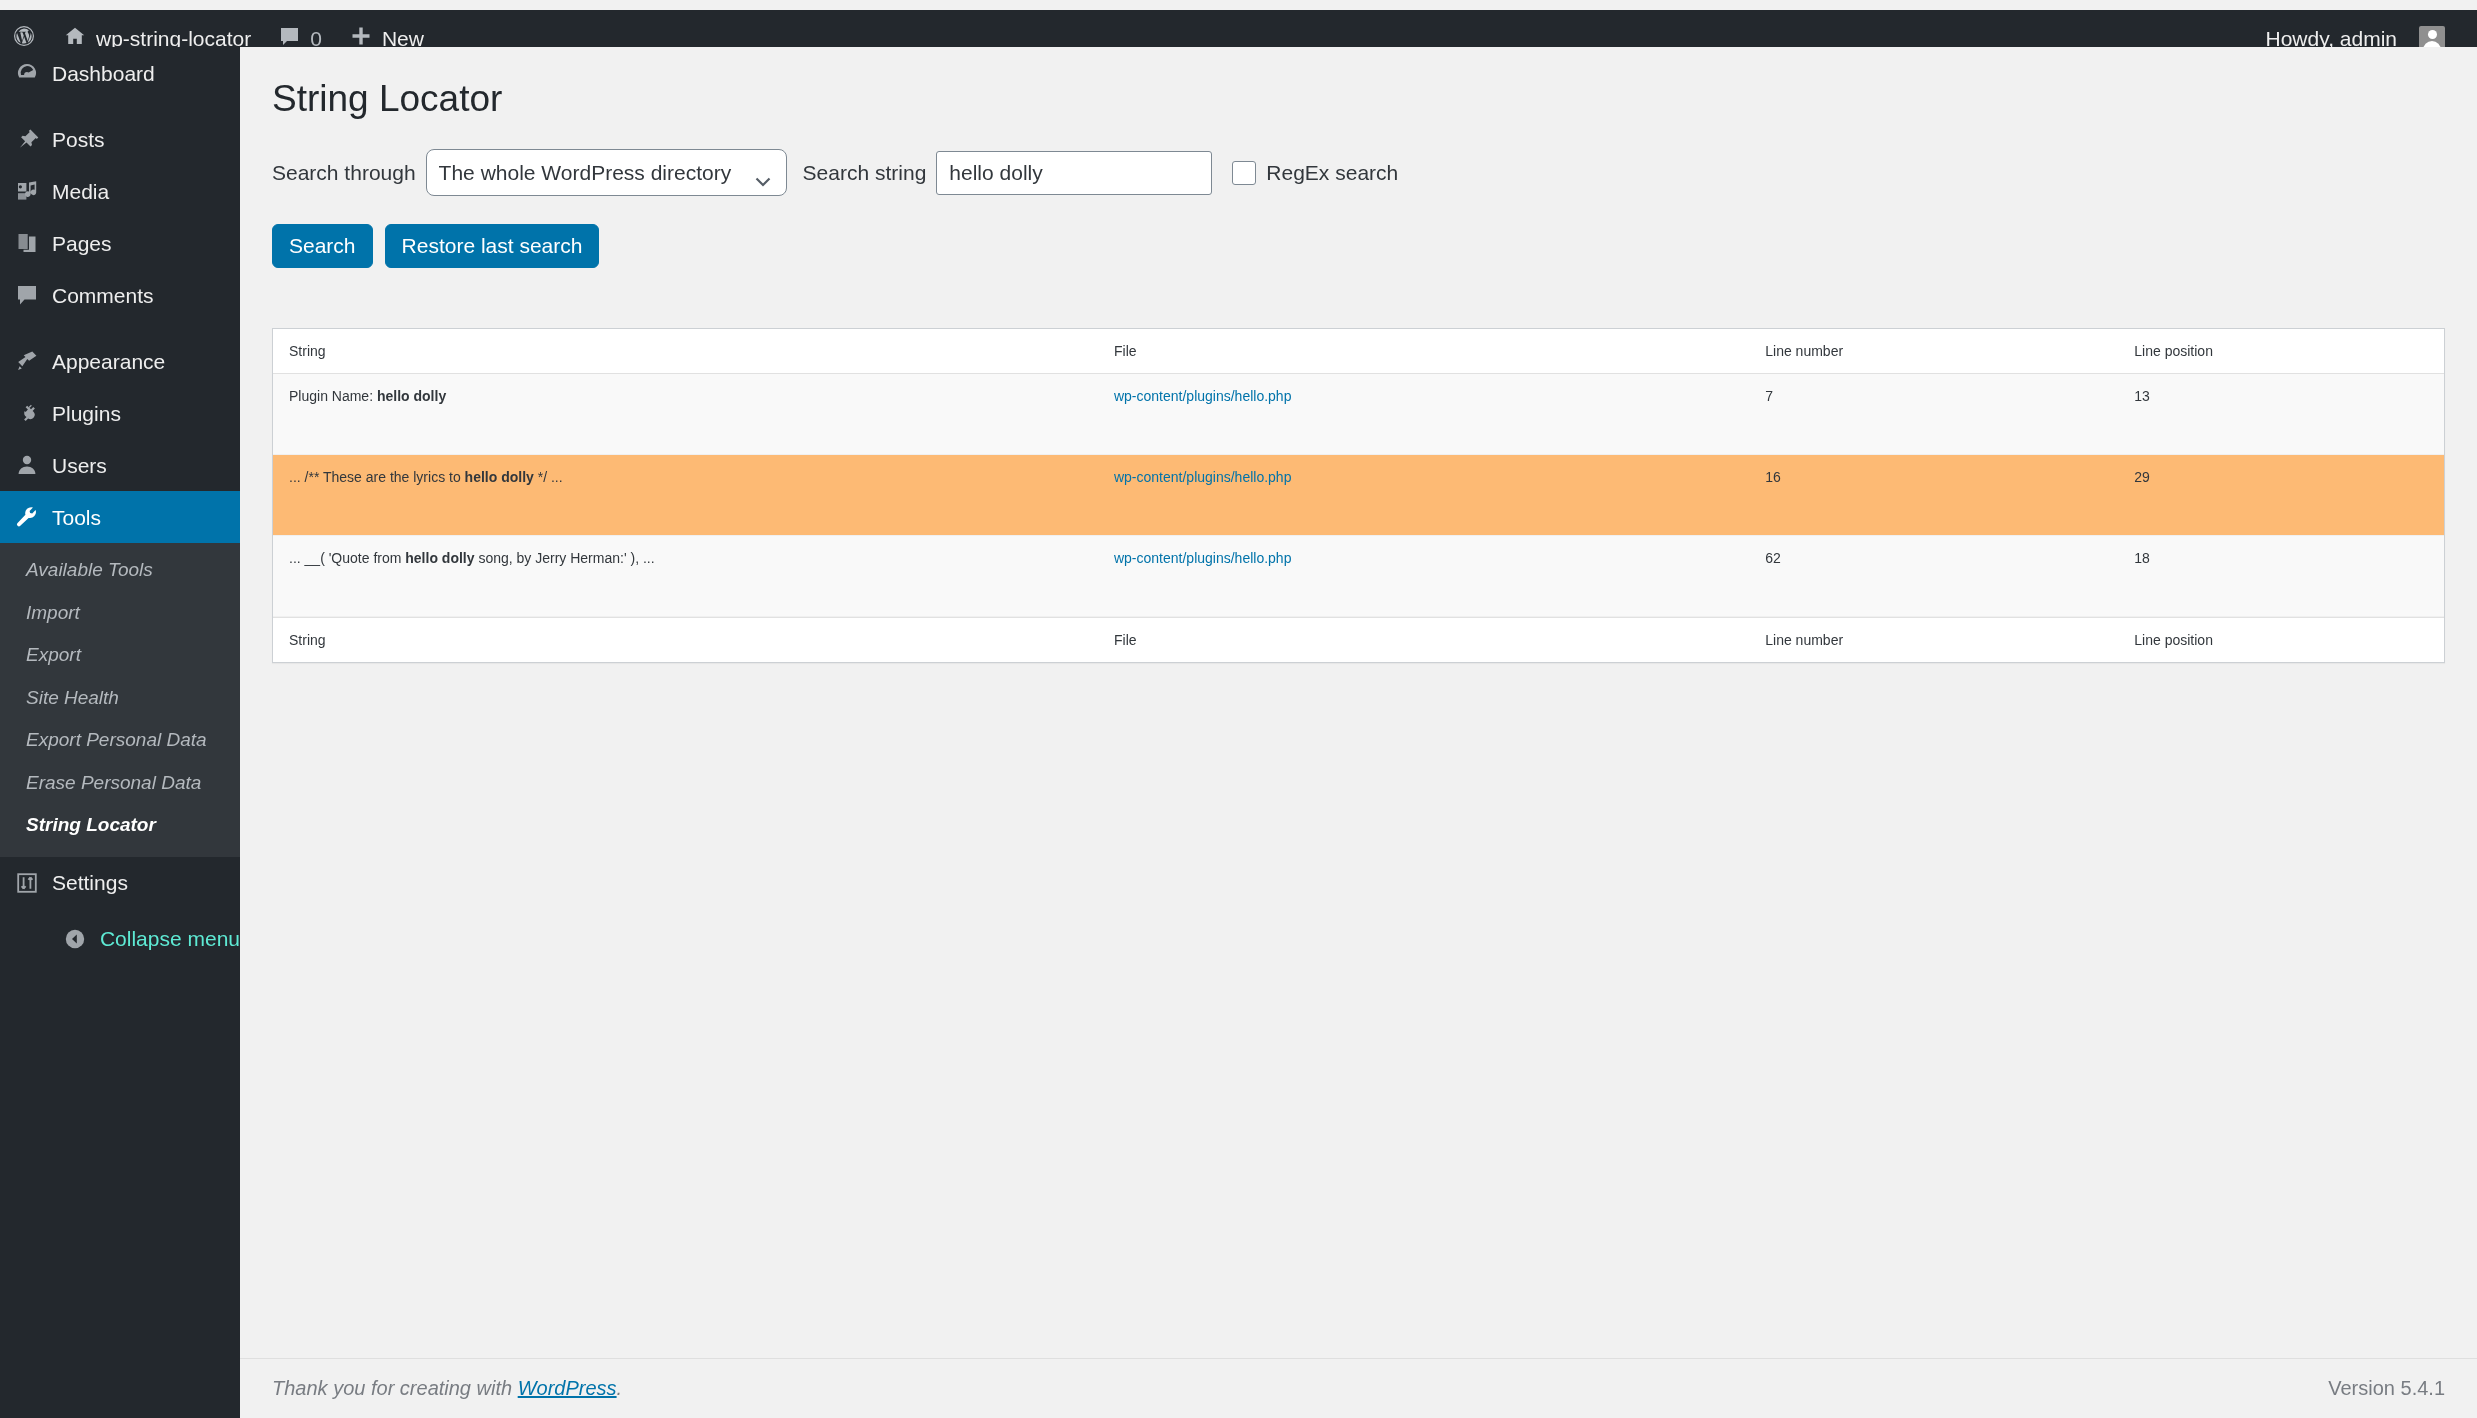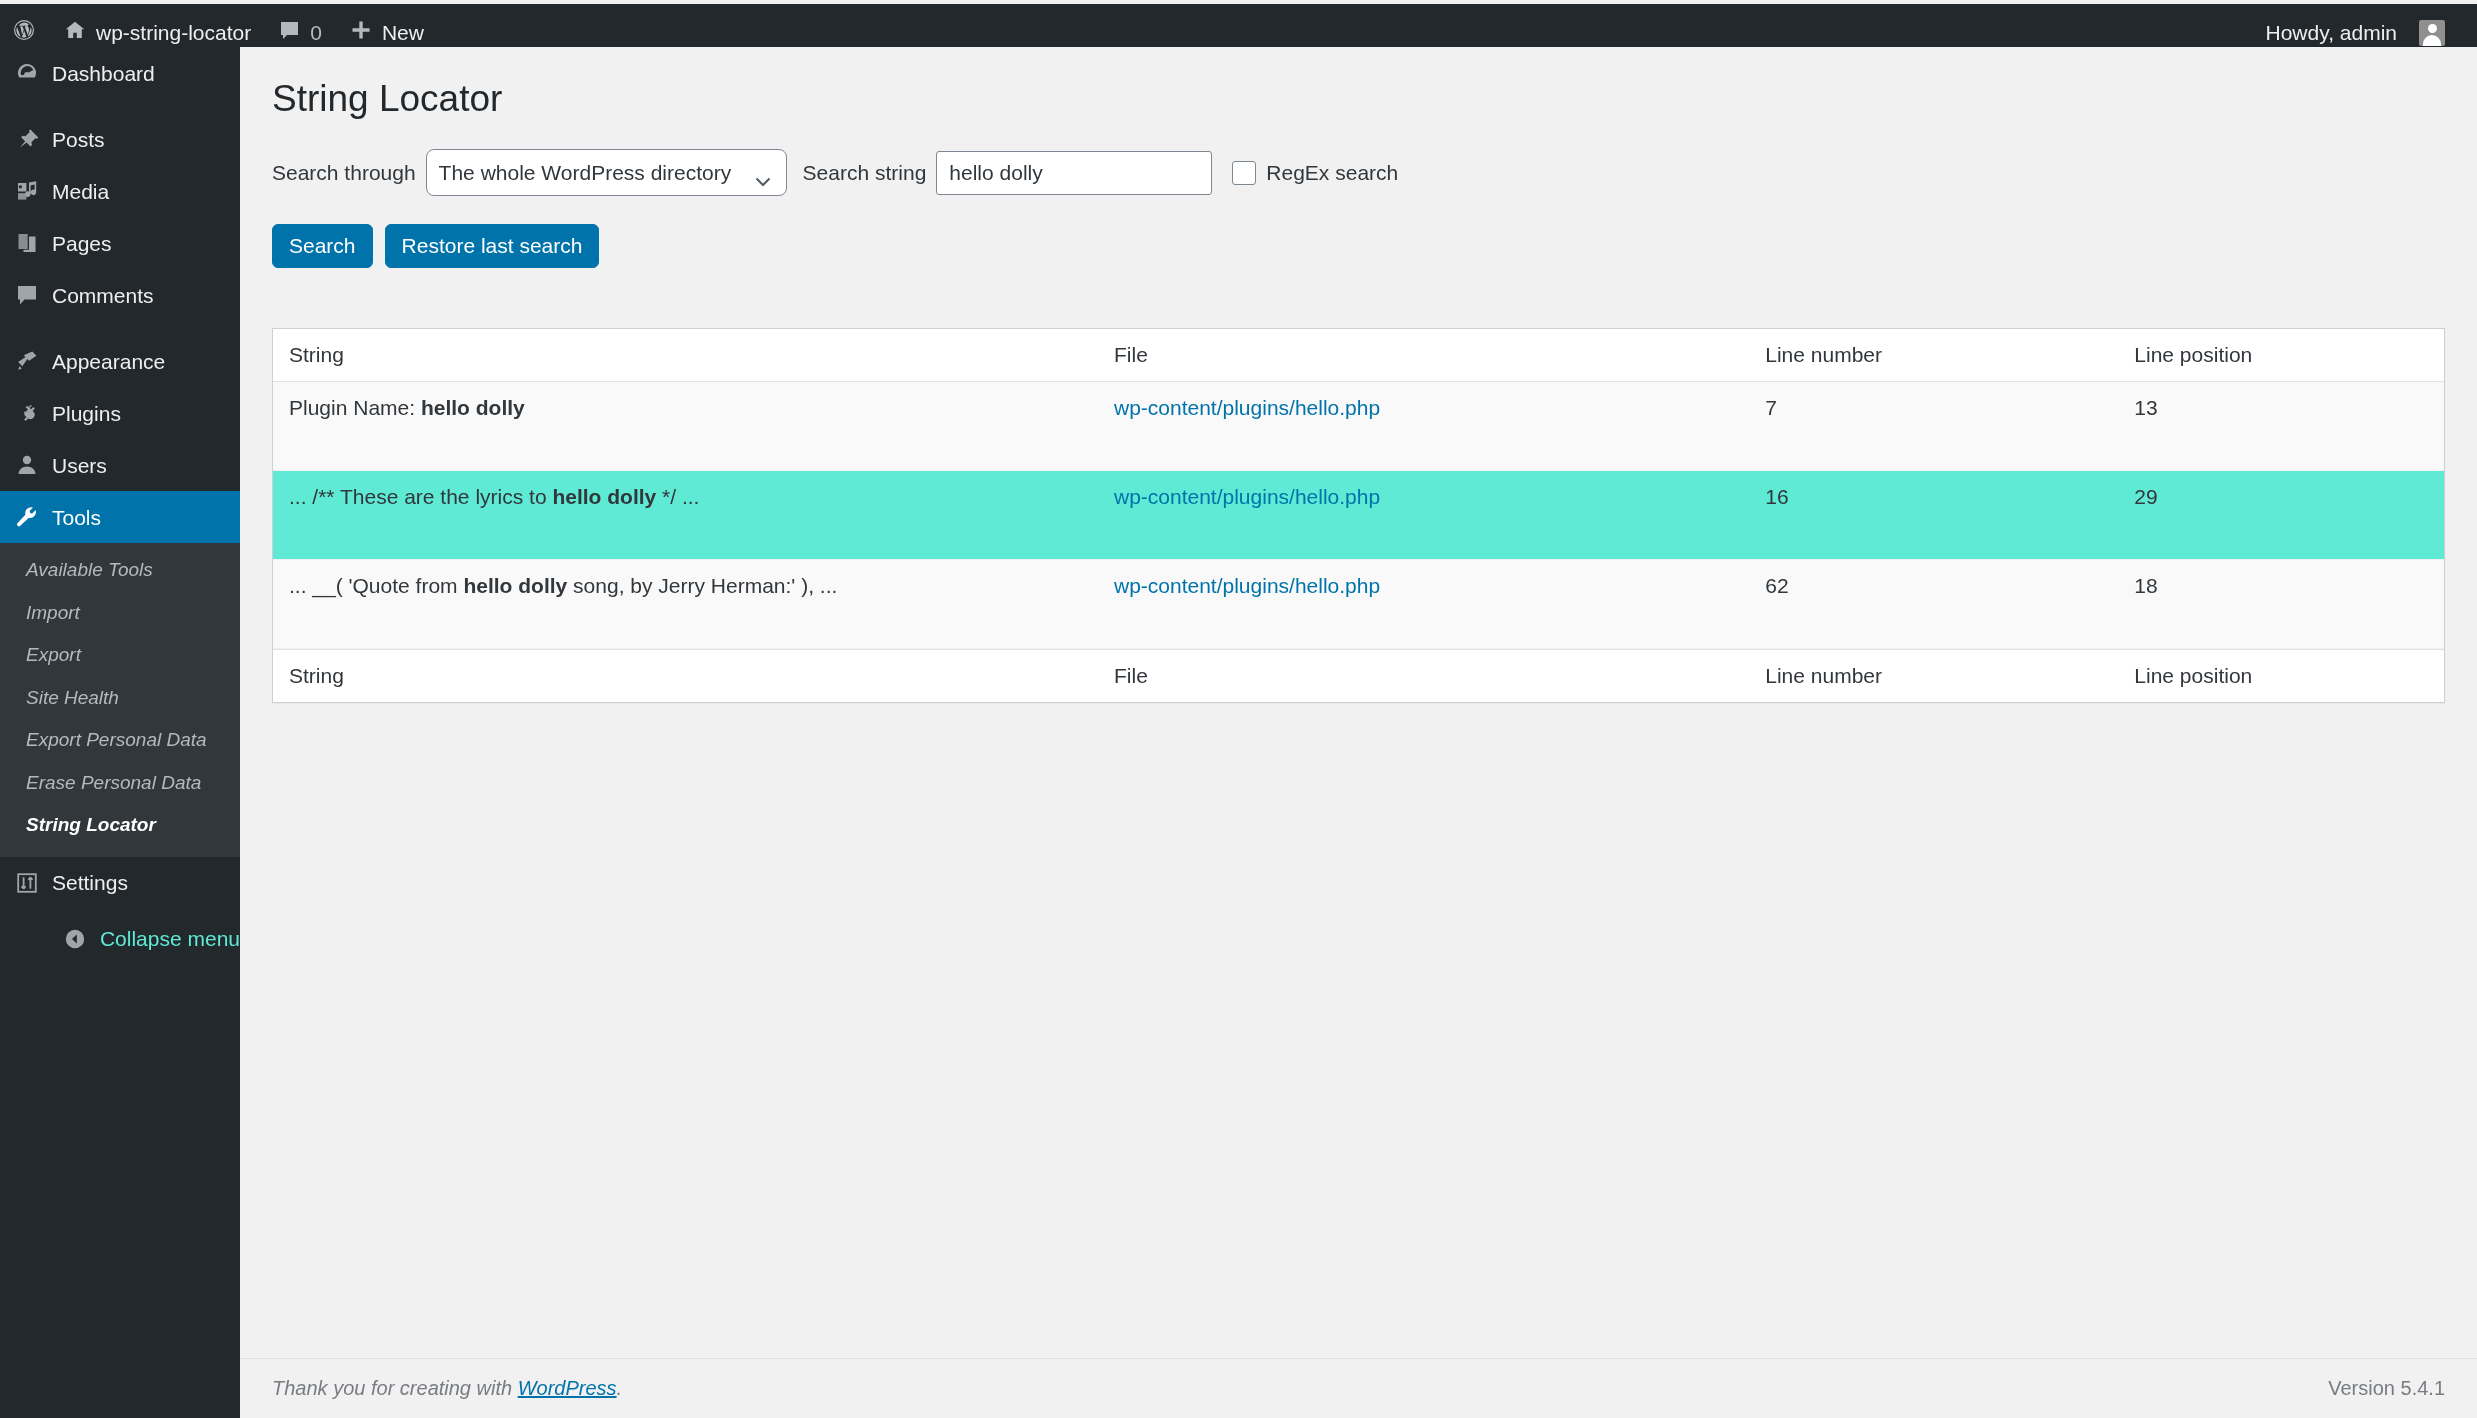--- a/index.html
+++ b/index.html
@@ -6,21 +6,21 @@
   html, body {
     margin: 0; padding: 0;
     width: 2477px; height: 1418px;
     overflow: hidden;
     background: #f1f1f1;
     font-family: "Liberation Sans", sans-serif;
   }
 
   
   #adminbar {
-    position: absolute; top: 4px; left: 0;
+    position: absolute; top: 10px; left: 0;
     width: 2477px; height: 57px;
     background: #23282d;
     color: #eee;
     display: flex; align-items: center;
     font-size: 21px;
   }
   .ab-item {
     display: flex; align-items: center; gap: 10px;
     height: 47px; padding: 0 14px;
     color: #b4b9be; white-space: nowrap;
@@ -151,24 +151,24 @@
     background: #0073aa; border: 1px solid #0073aa;
     border-radius: 6px;
     padding: 0 16px; height: 44px; line-height: 42px;
     cursor: pointer; white-space: nowrap;
   }
 
   
   #results-wrap { padding: 60px 32px 0 32px; }
   table.wp-list-table {
     width: 100%; border-collapse: separate; border-spacing: 0;
-    background: #5eead4;
+    background: #fdba74;
     border: 1px solid #ccd0d4;
     box-shadow: 0 1px 1px rgba(0,0,0,.04);
-    font-size: 21px; color: #32373c;
+    font-size: 14px; color: #32373c;
   }
   table.wp-list-table th {
     text-align: left; font-weight: 400; color: #32373c;
     padding: 14px 16px; background: #fff;
   }
   thead th { border-bottom: 1px solid #e1e1e1; }
   tfoot th { border-top: 1px solid #e1e1e1; }
   table.wp-list-table td {
     padding: 14px 16px 50px 16px;
     vertical-align: top; border-bottom: 1px solid #f0f0f0;

